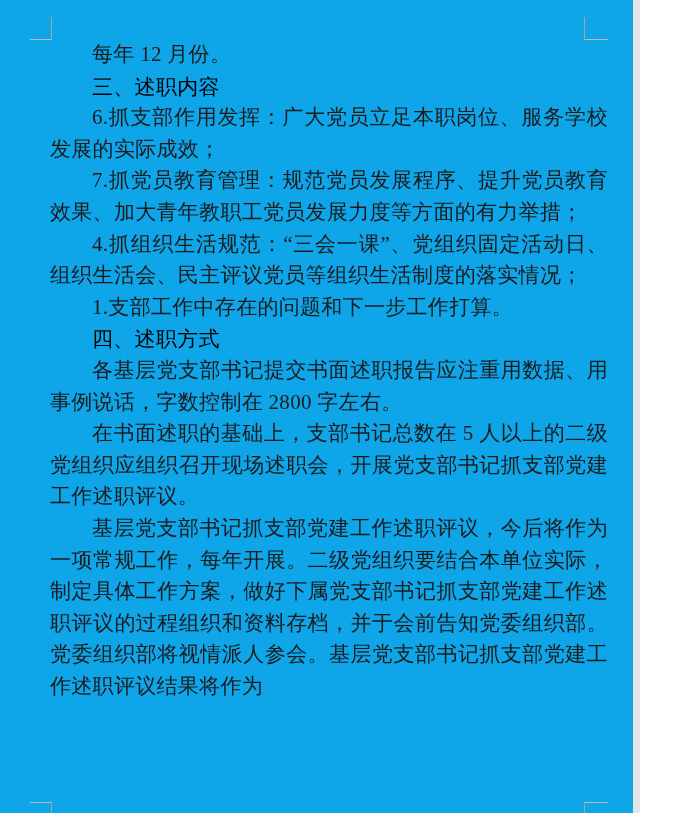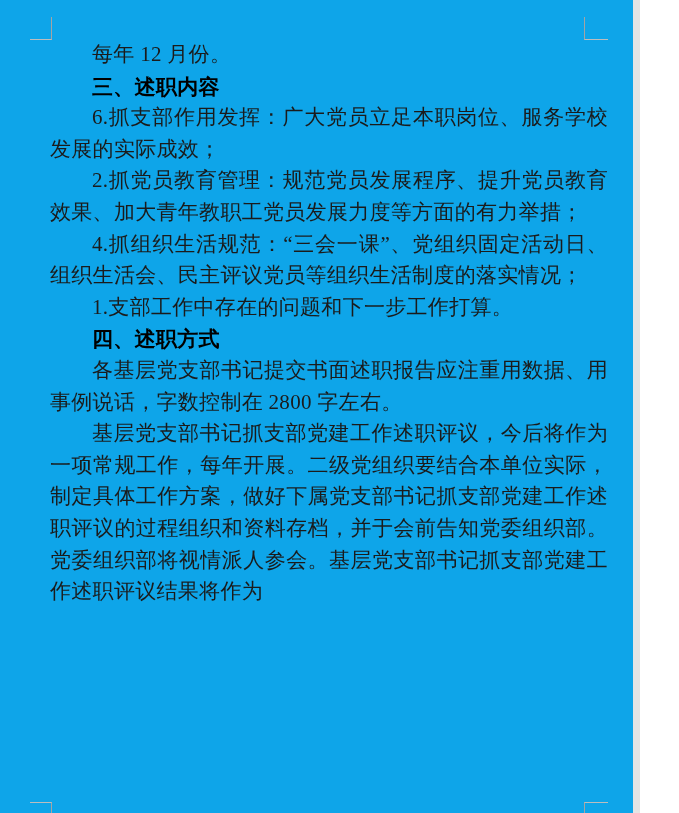--- a/index.html
+++ b/index.html
@@ -60,41 +60,42 @@
     text-align: justify;
     letter-spacing: 0.3px;
   }
   .text-block p {
     margin: 0;
     padding: 0;
     text-indent: 2em;
   }
   .text-block p.heading {
     font-family: "Liberation Sans", sans-serif;
-    font-weight: bold;
+    font-weight: normal;
     color: #000000;
   }
 </style>
 </head>
 <body>
 
 <div class="page">
 
   <div class="crop crop-tl"></div>
   <div class="crop crop-tr"></div>
   <div class="crop crop-bl"></div>
   <div class="crop crop-br"></div>
 
   <div class="text-block">
     <p class="body">每年 12 月份。</p>
     <p class="heading">三、述职内容</p>
     <p class="body">6.抓支部作用发挥：广大党员立足本职岗位、服务学校发展的实际成效；</p>
-    <p class="body">2.抓党员教育管理：规范党员发展程序、提升党员教育效果、加大青年教职工党员发展力度等方面的有力举措；</p>
+    <p class="body">7.抓党员教育管理：规范党员发展程序、提升党员教育效果、加大青年教职工党员发展力度等方面的有力举措；</p>
     <p class="body">4.抓组织生活规范：“三会一课”、党组织固定活动日、组织生活会、民主评议党员等组织生活制度的落实情况；</p>
     <p class="body">1.支部工作中存在的问题和下一步工作打算。</p>
     <p class="heading">四、述职方式</p>
     <p class="body">各基层党支部书记提交书面述职报告应注重用数据、用事例说话，字数控制在 2800 字左右。</p>
+    <p class="body">在书面述职的基础上，支部书记总数在 5 人以上的二级党组织应组织召开现场述职会，开展党支部书记抓支部党建工作述职评议。</p>
     <p class="body">基层党支部书记抓支部党建工作述职评议，今后将作为一项常规工作，每年开展。二级党组织要结合本单位实际，制定具体工作方案，做好下属党支部书记抓支部党建工作述职评议的过程组织和资料存档，并于会前告知党委组织部。党委组织部将视情派人参会。基层党支部书记抓支部党建工作述职评议结果将作为</p>
   </div>
 
   <div class="edge-strip"></div>
 
 </div>
 
 </body></html>

